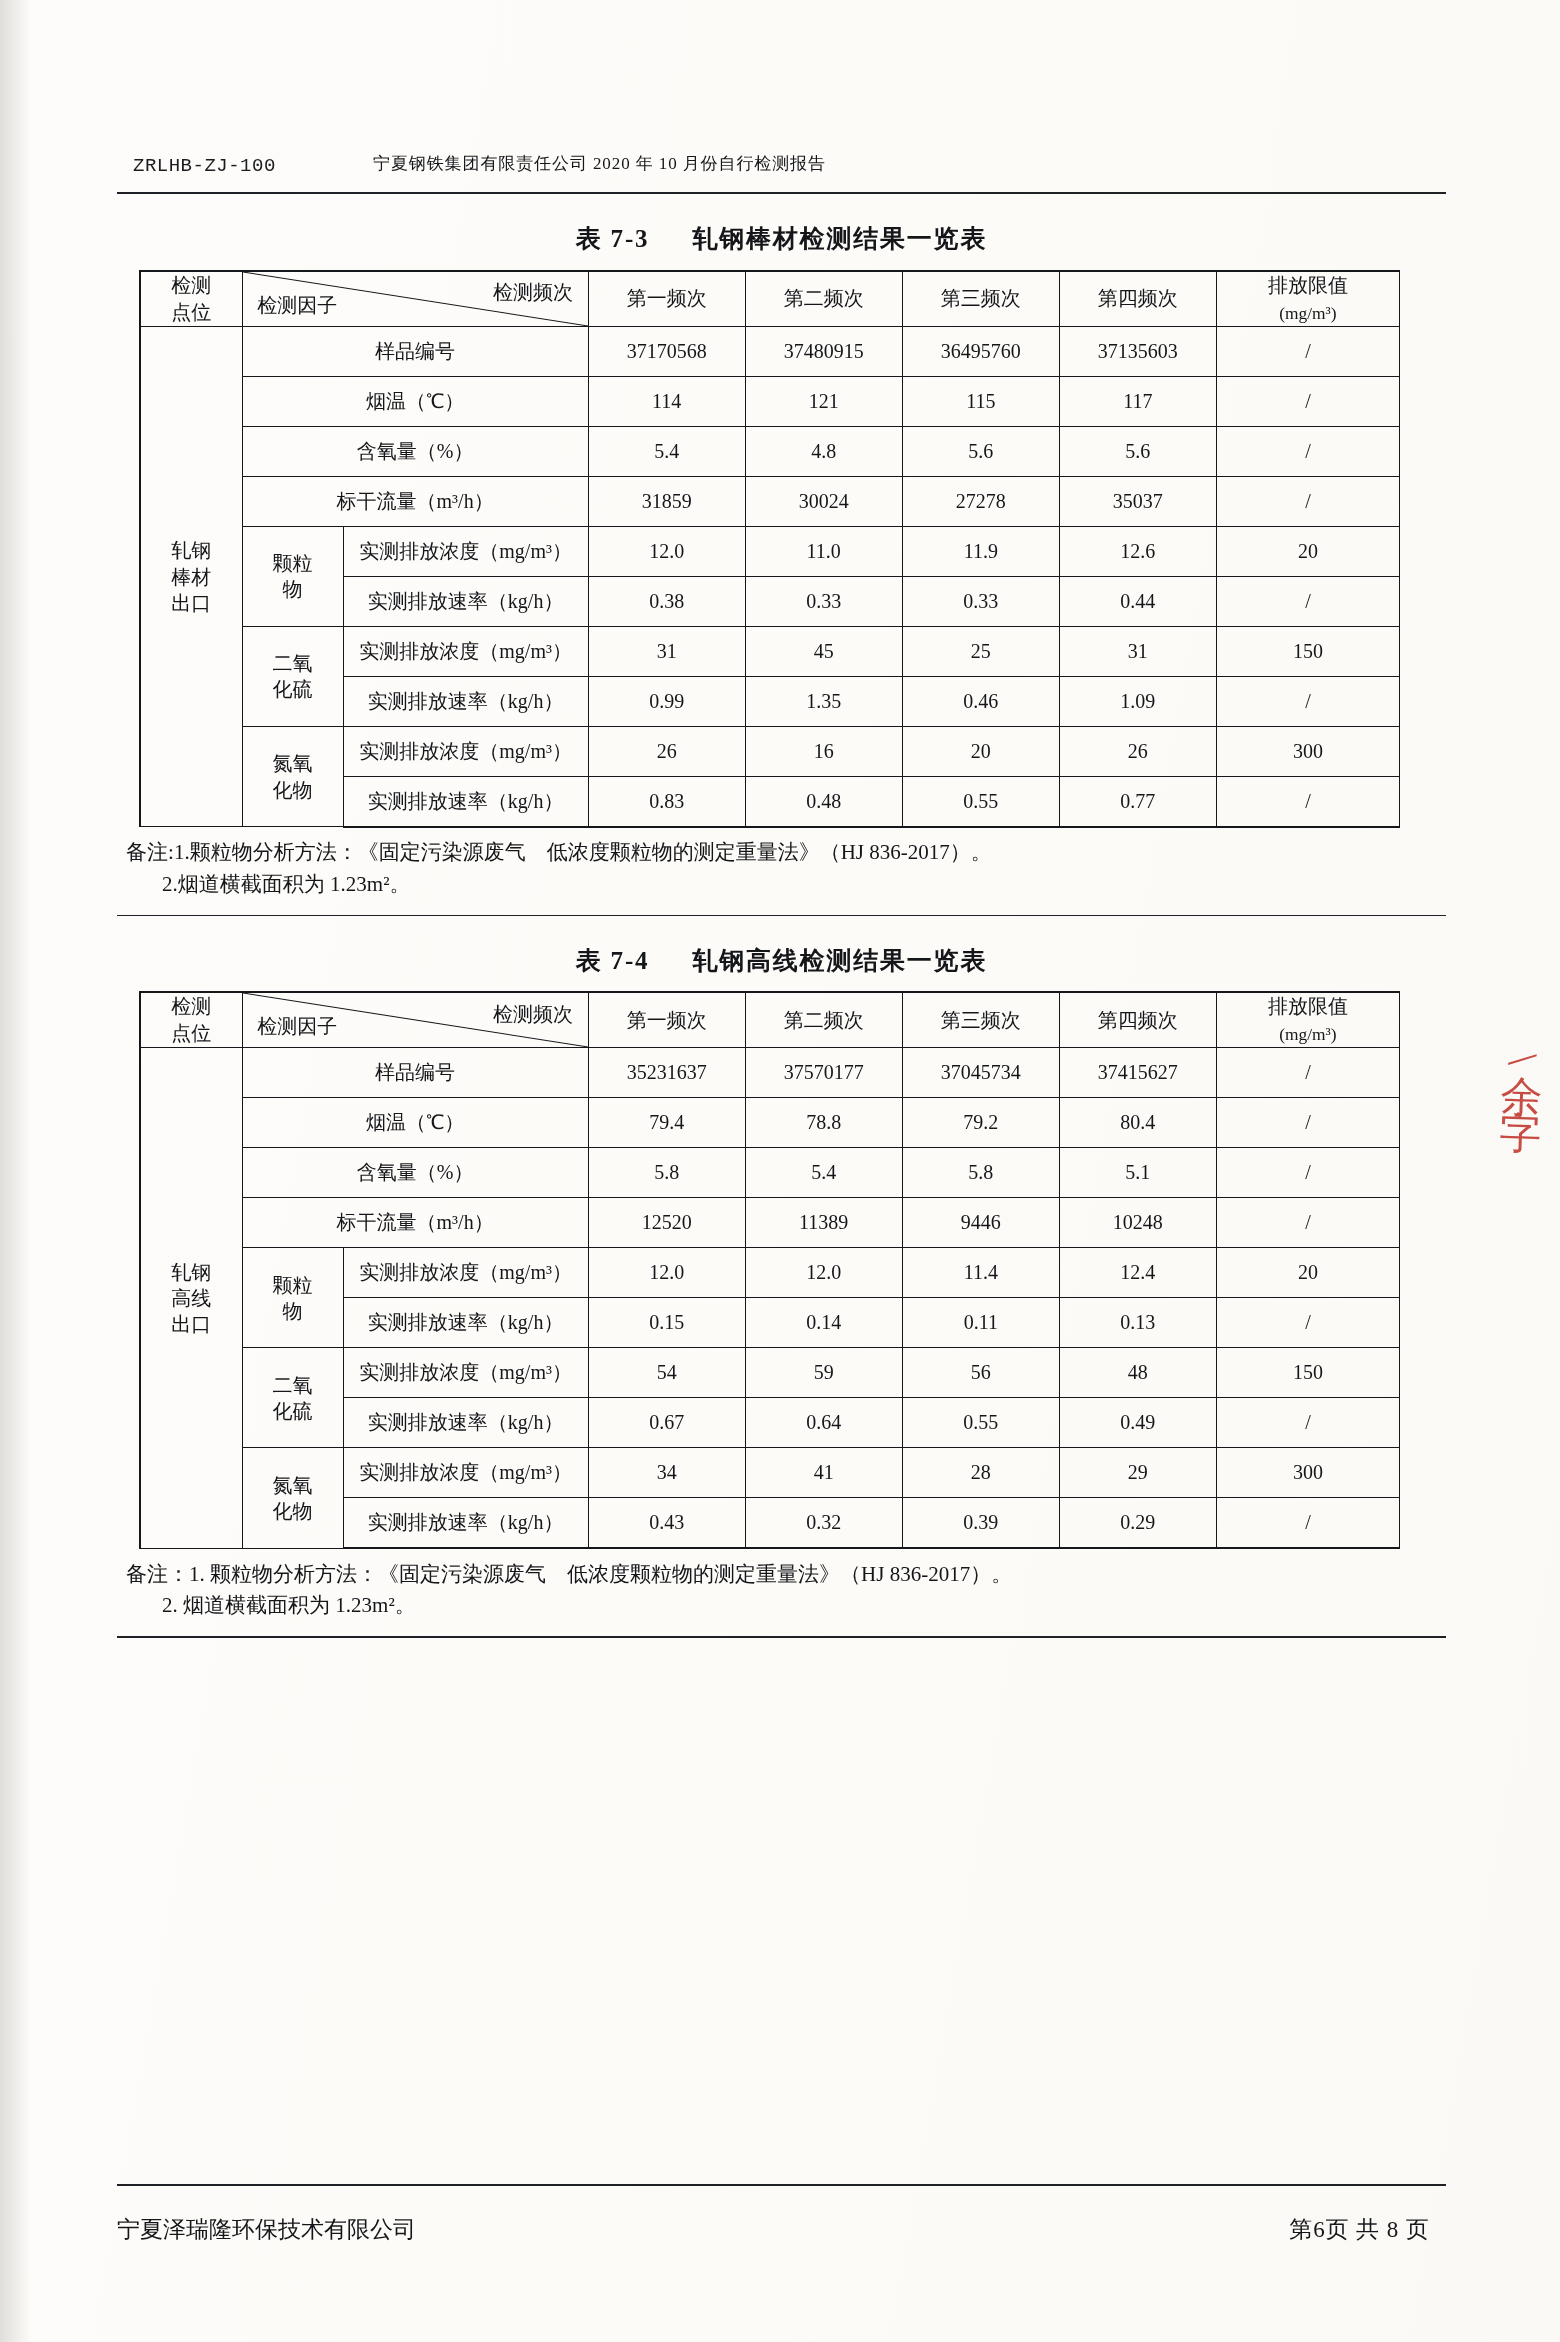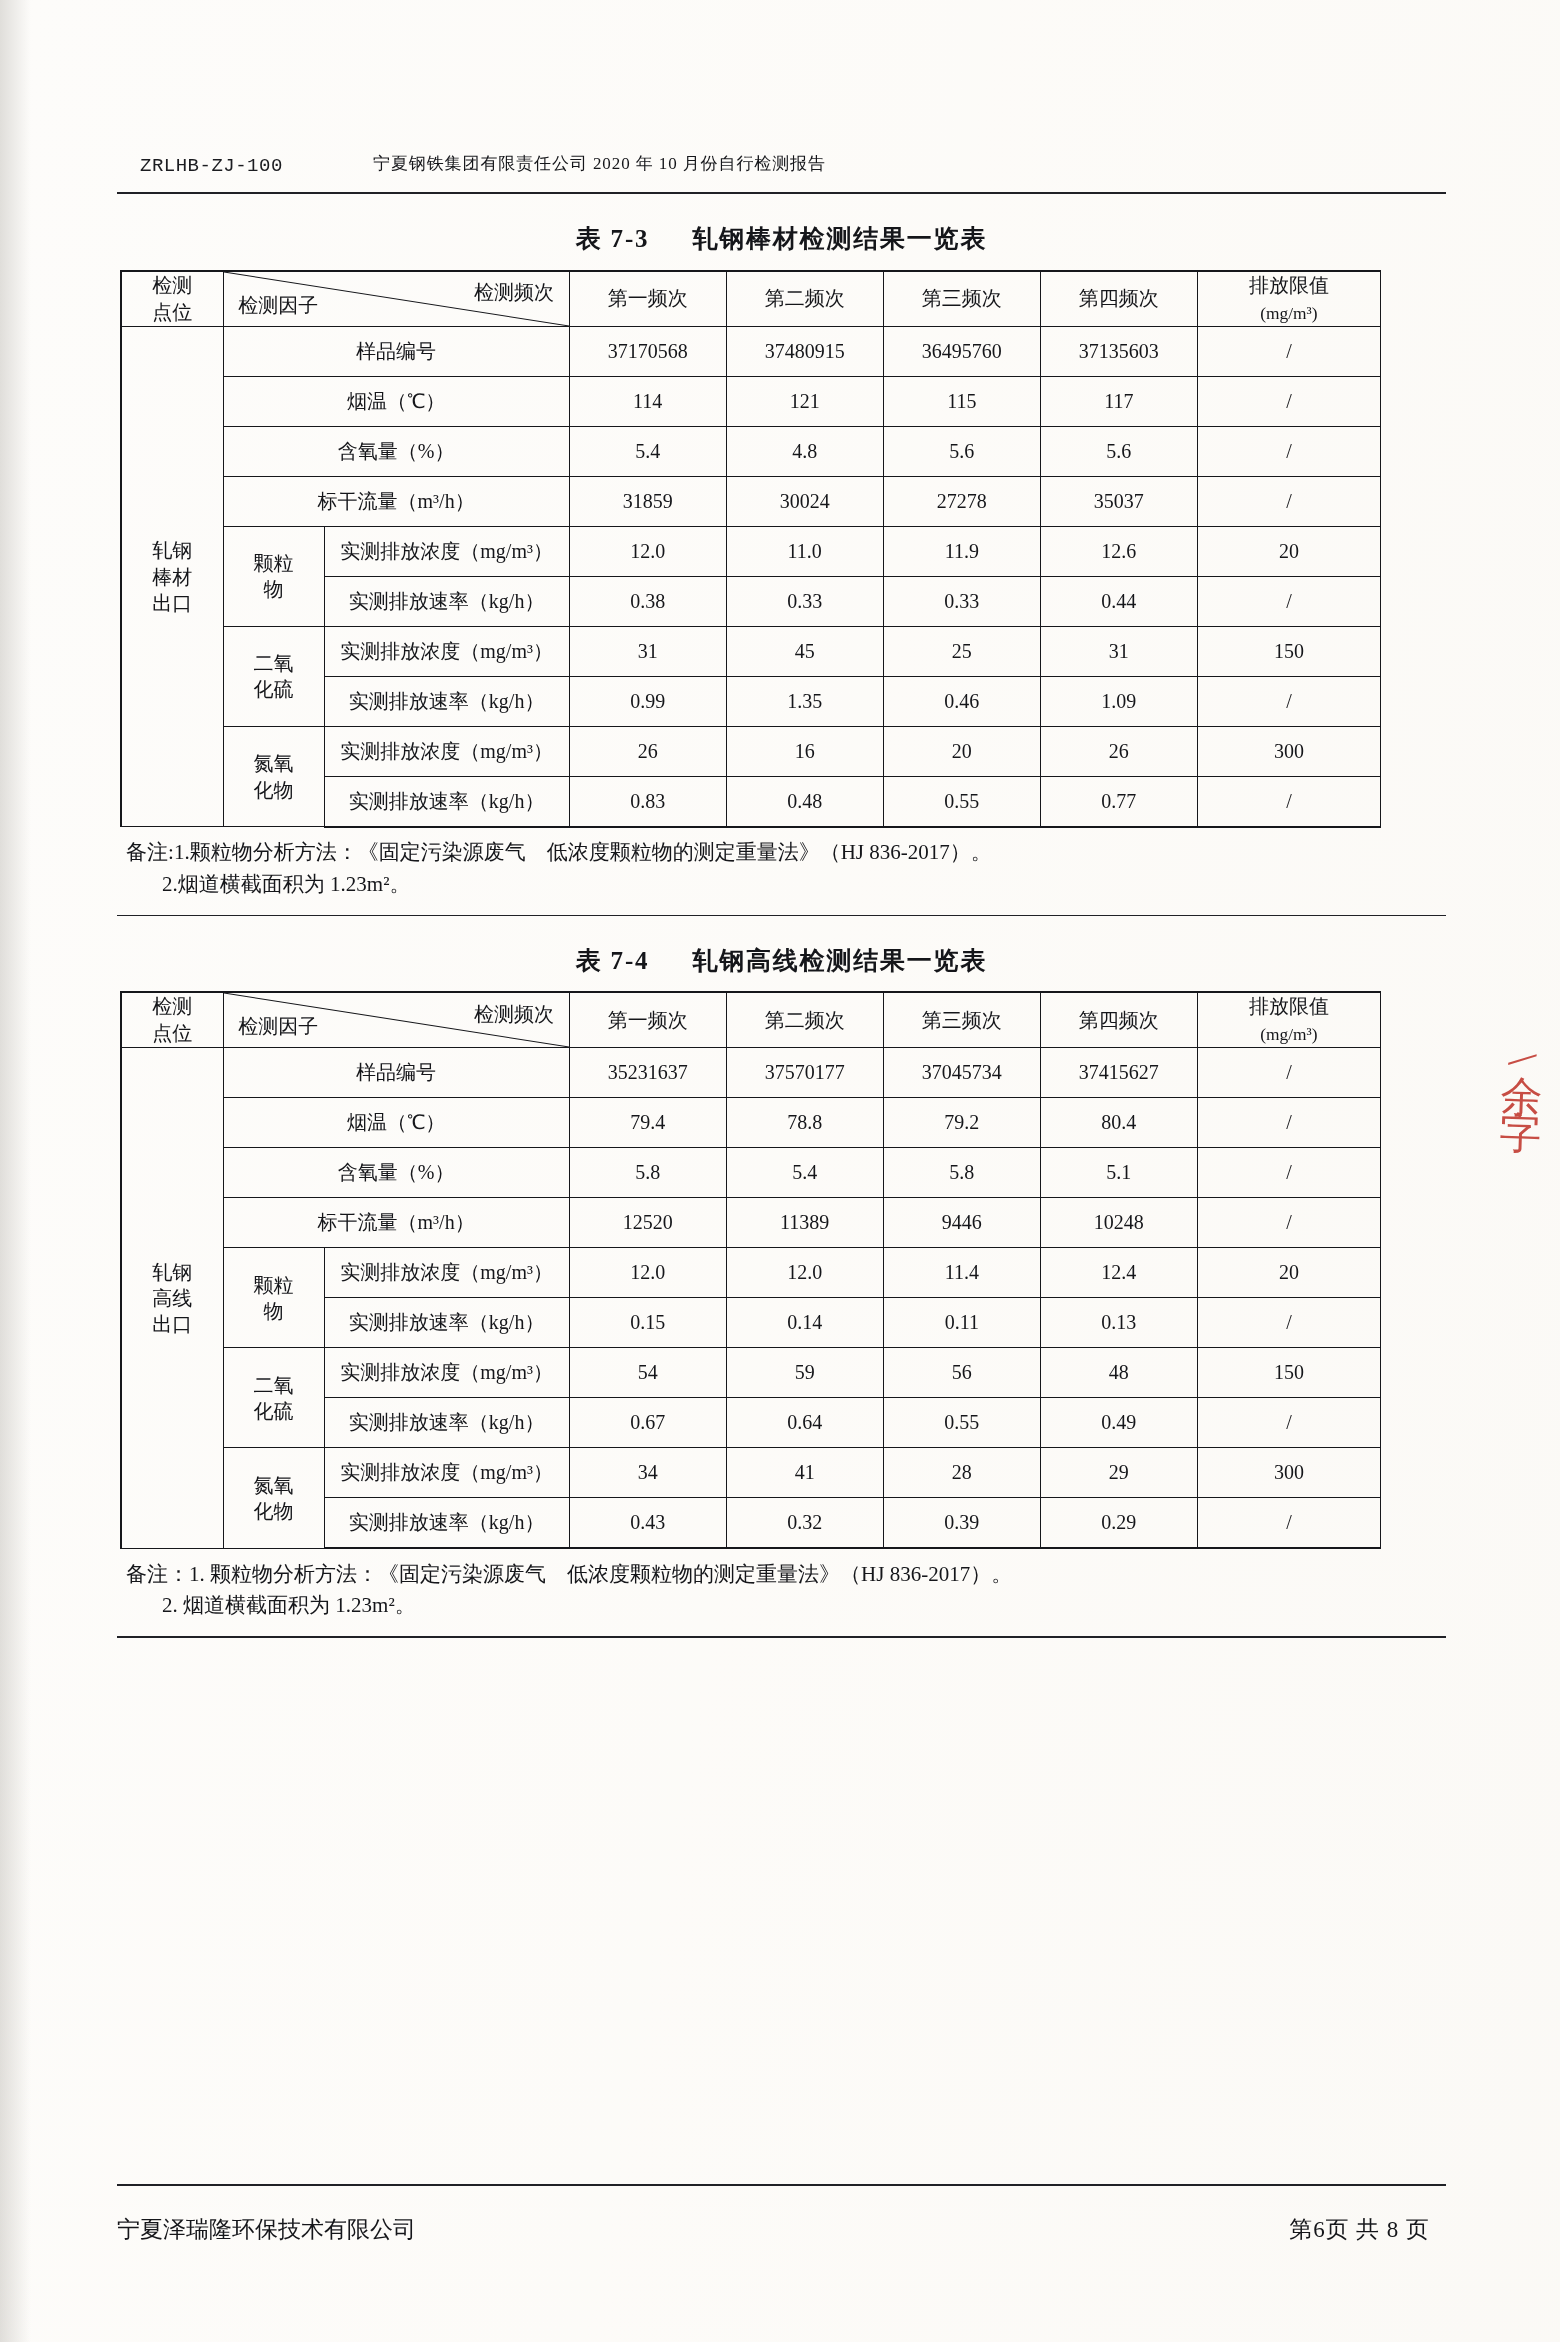--- a/index.html
+++ b/index.html
@@ -38,21 +38,21 @@
     width: 1329px;
   }
 
   
   .doc-header {
     position: relative;
     height: 49px;
   }
   .doc-code {
     position: absolute;
-    left: 23px;
+    left: 16px;
     top: 9.1px;
     font-family: "Liberation Mono", monospace;
     font-size: 19px;
     letter-spacing: 0.5px;
     color: #1b1c20;
   }
   .doc-title-line {
     position: absolute;
     left: 256px;
     top: 5.5px;
@@ -76,21 +76,21 @@
     font-size: 25px;
     font-weight: bold;
     letter-spacing: 1.8px;
     margin-bottom: 14.6px;
   }
   .table-caption .cap-num { margin-right: 35px; }
 
   table.rt {
     border-collapse: collapse;
     width: 1261px;
-    margin-left: 3px;
+    margin-left: 22px;
     table-layout: fixed;
   }
   table.rt td, table.rt th {
     border: 1.4px solid #16171b;
     font-size: 20px;
     text-align: center;
     vertical-align: middle;
     padding: 0;
     height: 49px;
     font-weight: normal;

